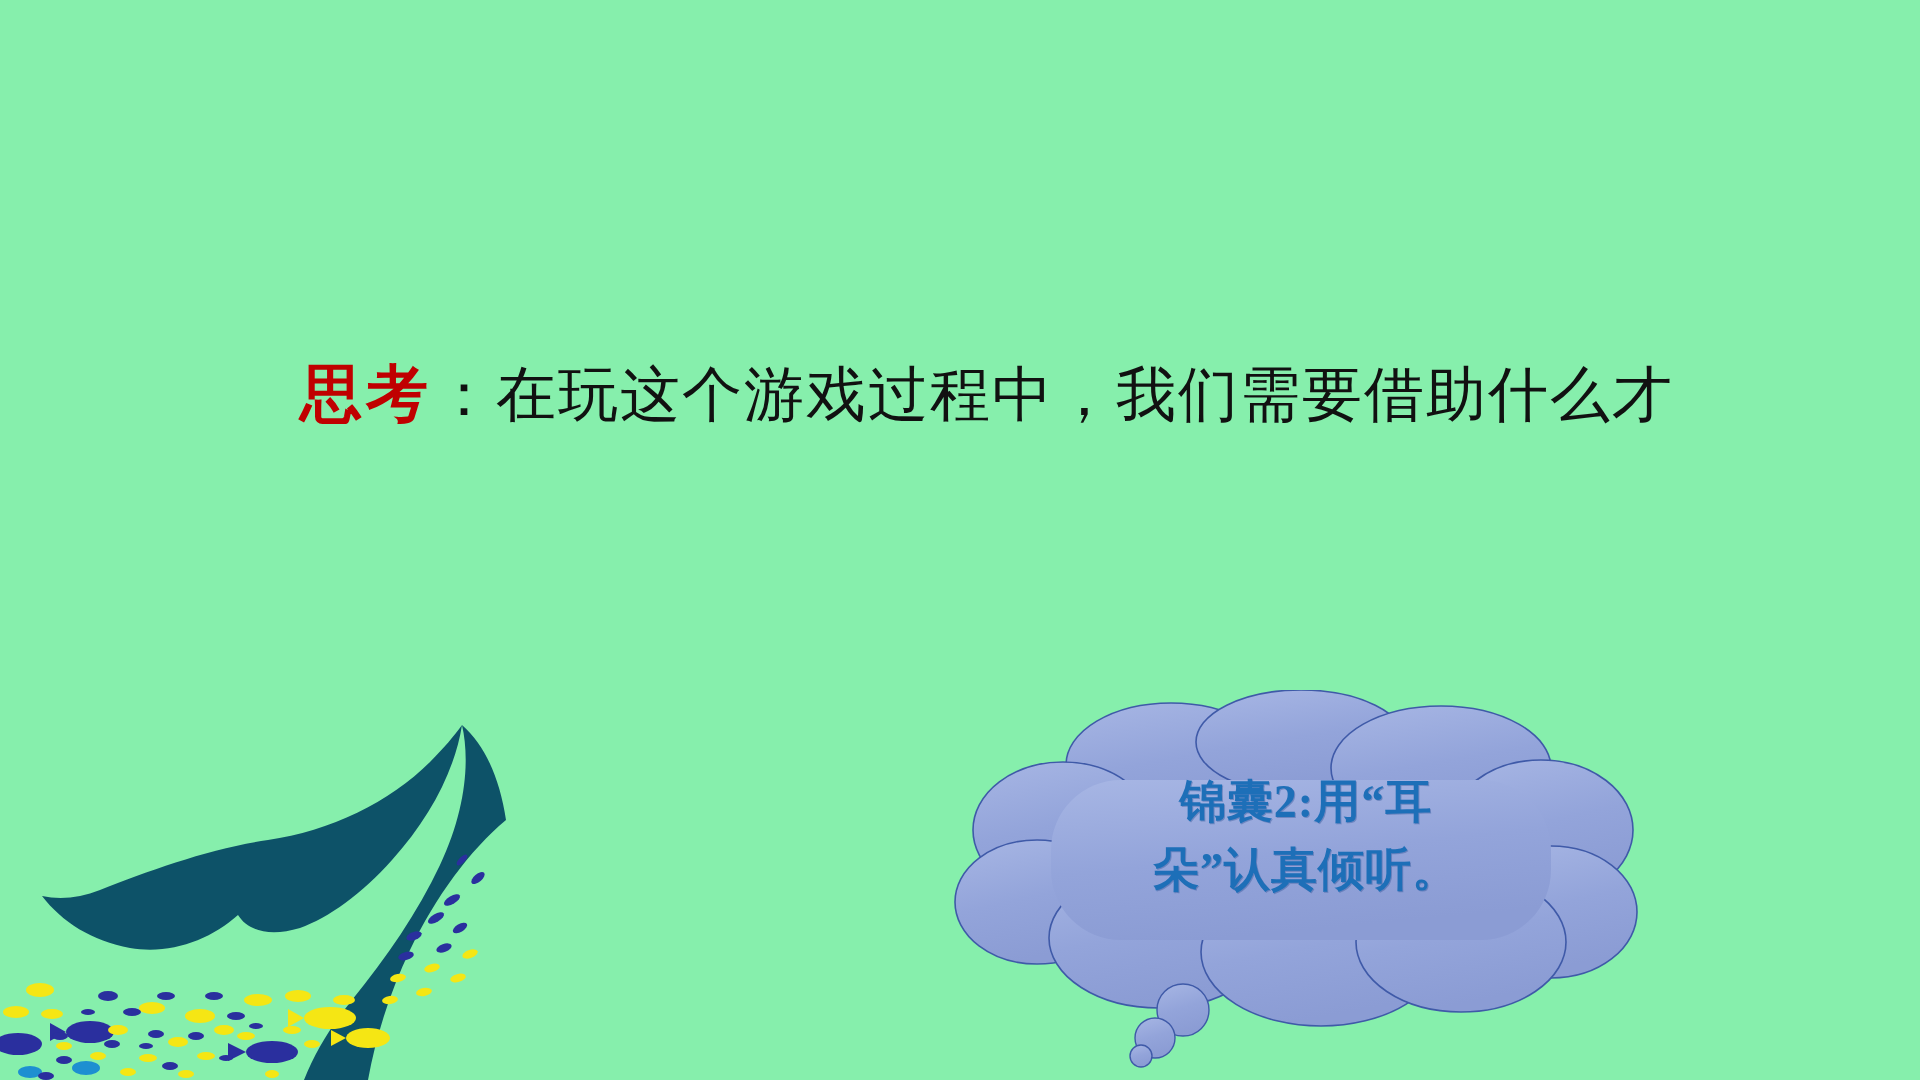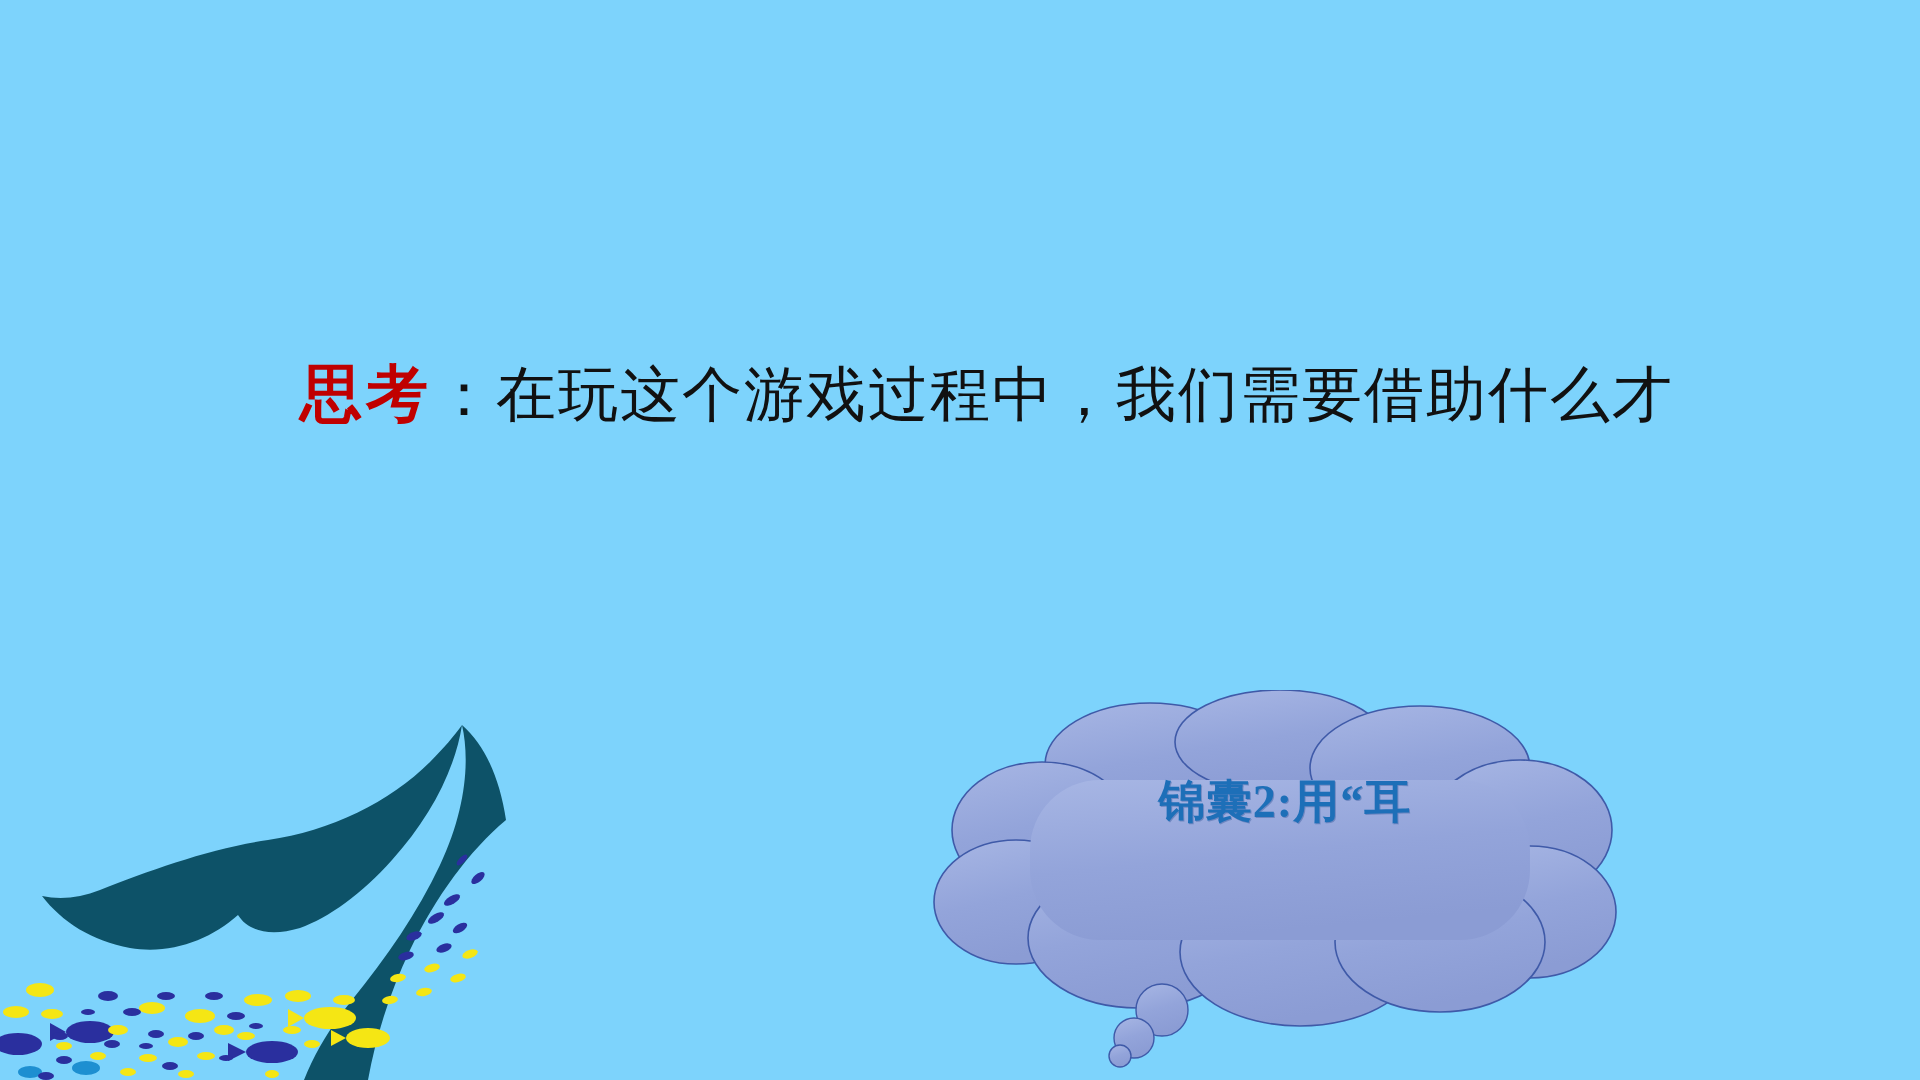--- a/index.html
+++ b/index.html
@@ -14,21 +14,21 @@
     overflow: hidden;
     font-family: "Liberation Serif", "DejaVu Serif", serif;
     position: relative;
   }
   #slide {
     position: absolute;
     left: 0;
     top: 0;
     width: 1920px;
     height: 1080px;
-    background: #7dd3fc;
+    background: #86efac;
     overflow: hidden;
   }
 
   
   #question-block {
     position: absolute;
     left: 300px;
     top: 338px;
     width: 1560px;
   }
@@ -55,21 +55,21 @@
     left: 0px;
     top: 700px;
     width: 520px;
     height: 380px;
     pointer-events: none;
   }
 
   
   #thought-bubble {
     position: absolute;
-    left: 920px;
+    left: 941px;
     top: 690px;
     width: 720px;
     height: 390px;
   }
   #bubble-text {
     position: absolute;
     left: 150px;
     top: 78px;
     width: 430px;
     text-align: center;
@@ -207,16 +207,17 @@
 
       <g stroke="#3f5aa8" stroke-width="1.4" fill="url(#bubgrad)">
         <circle cx="242" cy="320" r="26"></circle>
         <circle cx="214" cy="348" r="20"></circle>
         <circle cx="200" cy="366" r="11"></circle>
       </g>
     </svg>
 
     <div id="bubble-text">
       <span class="bubble-line">锦囊2:用“耳</span>
+      <span class="bubble-line">朵”认真倾听。</span>
     </div>
   </div>
 
 </div>
 
 </body></html>

